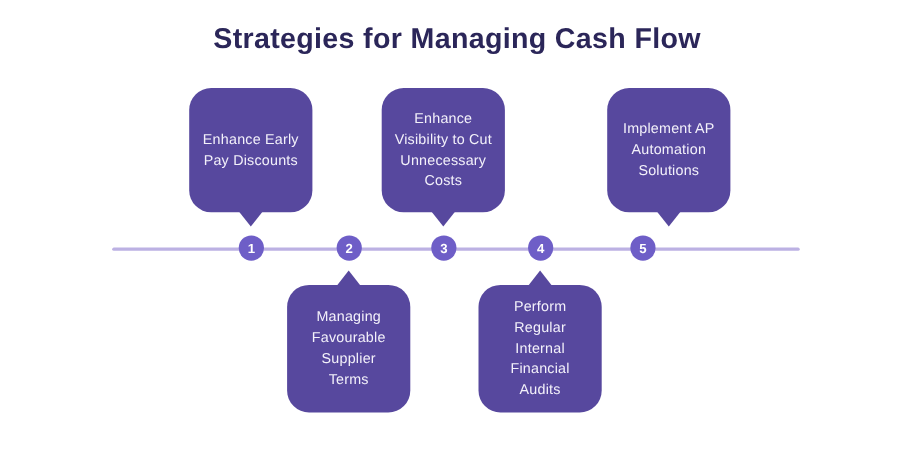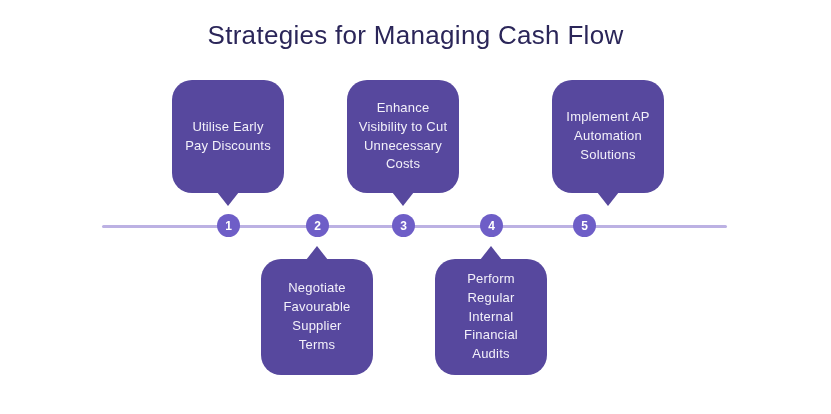--- a/index.html
+++ b/index.html
@@ -16,21 +16,21 @@
     width:831px;height:414px;
     background:var(--bg);
     font-family:"Liberation Sans","DejaVu Sans",sans-serif;
     overflow:hidden;
   }
   .title{
     position:absolute;
     top:20px;left:0;width:831px;
     text-align:center;
     font-size:26px;
-    font-weight:400;
+    font-weight:700;
     letter-spacing:0.3px;
     color:var(--title-color);
   }
   .timeline-line{
     position:absolute;
     left:102px;top:225px;
     width:625px;height:3px;
     background:var(--line);
     border-radius:2px;
   }
@@ -85,27 +85,27 @@
 </head>
 <body>
 
 <div class="canvas">
 
   <div class="title">Strategies for Managing Cash Flow</div>
 
   <div class="timeline-line"></div>
 
   <div class="bubble above b1">
-    <span>Utilise Early
+    <span>Enhance Early
 Pay Discounts</span>
     <span class="tail"></span>
   </div>
 
   <div class="bubble below b2">
-    <span>Negotiate
+    <span>Managing
 Favourable
 Supplier
 Terms</span>
     <span class="tail"></span>
   </div>
 
   <div class="bubble below b4">
     <span>Perform
 Regular
 Internal

